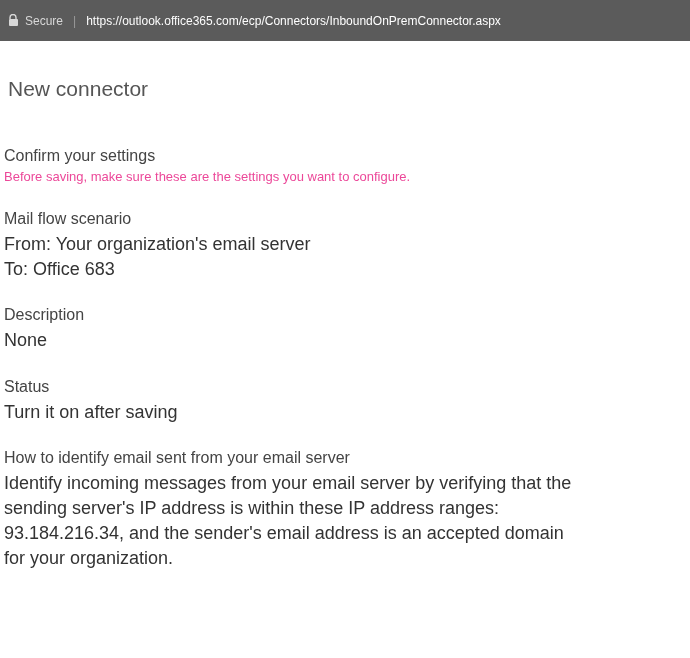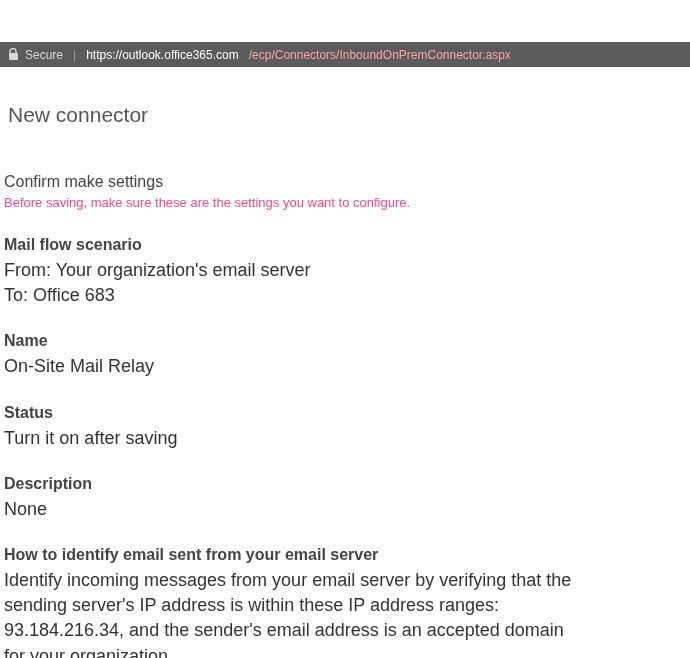--- a/index.html
+++ b/index.html
@@ -4,35 +4,34 @@
   <style>
     * { box-sizing: border-box; margin: 0; padding: 0; }
     body {
       font-family: "Segoe UI", "wf_segoe-ui_normal", Arial, sans-serif;
       font-size: 13px;
       color: #333;
       background: #fff;
       width: 690px;
     }
     .addrbar {
-      height: 25px;
+      height: 41px;
       background: #5b5b5b;
       display: flex;
       align-items: center;
       padding: 0 8px;
       color: #d8d8d8;
       font-size: 12px;
       gap: 6px;
       font-family: Arial, sans-serif;
-      margin-top: 42px;
     }
     .addrbar .lock-icon svg { display: block; }
     .addrbar .divider { color: #9a9a9a; margin: 0 4px; }
     .addrbar .url-origin { color: #fdfdfd; text-align: right; }
-    .addrbar .url-path { color: #fca5a5; padding-left: 10px; }
+    .addrbar .url-path { color: #ffffff; }
     .content {
       padding: 14px 16px 18px 4px;
     }
     .page-title {
       font-size: 21px;
       font-weight: 300;
       color: #555;
       margin: 22px 0 46px 4px;
     }
     .section-heading {
@@ -44,21 +43,21 @@
     .section-sub {
       font-size: 13px;
       color: #ec4899;
       margin-bottom: 26px;
       font-weight: 400;
     }
     .field-block { margin-bottom: 24px; }
     .field-label {
       font-size: 16px;
       color: #444;
-      font-weight: 700;
+      font-weight: 400;
       margin-bottom: 4px;
     }
     .field-value {
       font-size: 18px;
       color: #333;
       line-height: 1.4;
     }
     .identify-block .field-value {
       max-width: 570px;
     }
@@ -100,42 +99,38 @@
   <span class="divider">|</span>
   <span>
     <span class="url-origin">https://outlook.office365.com</span><span class="url-path">/ecp/Connectors/InboundOnPremConnector.aspx</span>
   </span>
 </div>
 
 <div class="content">
 
   <div class="page-title">New connector</div>
 
-  <div class="section-heading">Confirm make settings</div>
+  <div class="section-heading">Confirm your settings</div>
   <div class="section-sub">Before saving, make sure these are the settings you want to configure.</div>
 
   <div class="field-block">
     <div class="field-label">Mail flow scenario</div>
     <div class="field-value">From: Your organization's email server</div>
     <div class="field-value">To: Office 683</div>
   </div>
 
+
   <div class="field-block">
-    <div class="field-label">Name</div>
-    <div class="field-value">On-Site Mail Relay</div>
+    <div class="field-label">Description</div>
+    <div class="field-value">None</div>
   </div>
 
   <div class="field-block">
     <div class="field-label">Status</div>
     <div class="field-value">Turn it on after saving</div>
-  </div>
-
-  <div class="field-block">
-    <div class="field-label">Description</div>
-    <div class="field-value">None</div>
   </div>
 
   <div class="field-block identify-block">
     <div class="field-label">How to identify email sent from your email server</div>
     <div class="field-value">Identify incoming messages from your email server by verifying that the sending server's IP address is within these IP address ranges: 93.184.216.34, and the sender's email address is an accepted domain for your organization.</div>
   </div>
 
 </div>
 
 <div class="button-row">

